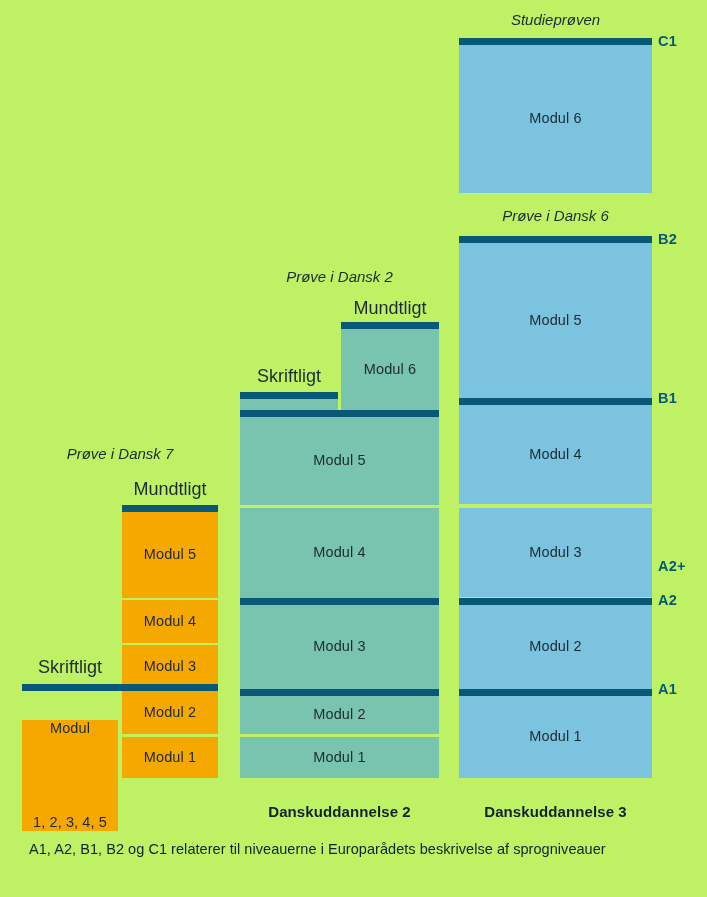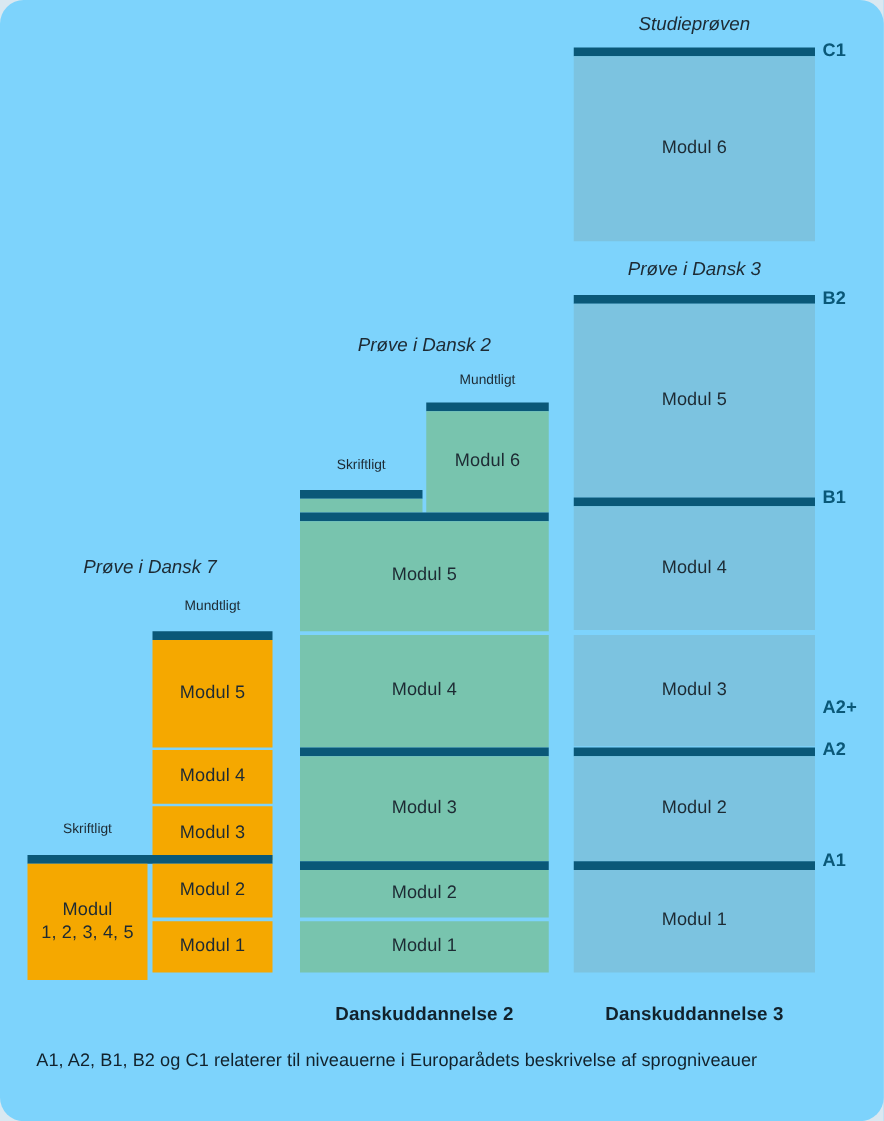--- a/index.html
+++ b/index.html
@@ -10,22 +10,21 @@
     width: 707px;
     height: 897px;
     background: #d9e8f1;
     font-family: "Liberation Sans", sans-serif;
     overflow: hidden;
   }
   #diagram {
     position: relative;
     width: 707px;
     height: 897px;
-    background: #7dd3fc;
-    border-radius: 19px;
+    background: #bef264;
   }
 
   
   .block {
     position: absolute;
     box-sizing: border-box;
     display: flex;
     align-items: center;
     justify-content: center;
     text-align: center;
@@ -57,21 +56,21 @@
     position: absolute;
     font-style: italic;
     font-size: 15px;
     color: #1d2a33;
     white-space: nowrap;
     text-align: center;
   }
 
   .modelabel {
     position: absolute;
-    font-size: 11px;
+    font-size: 18px;
     color: #1d2a33;
     white-space: nowrap;
     text-align: center;
   }
 
   .coltitle {
     position: absolute;
     font-weight: bold;
     font-size: 15px;
     color: #12222c;
@@ -94,21 +93,21 @@
 <body>
 
 <div id="diagram">
 
   <div class="examlabel" style="left:459px; top:11px; width:193px;">Studieprøven</div>
 
   <div class="exambar" style="left:459px; top:38px; width:193px;"></div>
 
   <div class="block c3" style="left:459px; top:45px; width:193px; height:148px;">Modul 6</div>
 
-  <div class="examlabel" style="left:459px; top:207px; width:193px;">Prøve i Dansk 3</div>
+  <div class="examlabel" style="left:459px; top:207px; width:193px;">Prøve i Dansk 6</div>
 
   <div class="exambar" style="left:459px; top:236px; width:193px;"></div>
 
   <div class="block c3" style="left:459px; top:243px; width:193px; height:155px;">Modul 5</div>
 
   <div class="exambar" style="left:459px; top:398px; width:193px;"></div>
 
   <div class="block c3" style="left:459px; top:405px; width:193px; height:99px;">Modul 4</div>
 
   <div class="block c3" style="left:459px; top:508px; width:193px; height:89px;">Modul 3</div>
@@ -160,21 +159,21 @@
   <div class="block c1" style="left:122px; top:512px; width:96px; height:86px;">Modul 5</div>
 
   <div class="block c1" style="left:122px; top:600px; width:96px; height:43px;">Modul 4</div>
 
   <div class="block c1" style="left:122px; top:645px; width:96px; height:43px;">Modul 3</div>
 
   <div class="modelabel" style="left:22px; top:657px; width:96px;">Skriftligt</div>
 
   <div class="exambar" style="left:22px; top:684px; width:196px;"></div>
 
-  <div class="block c1 two-line" style="left:22px; top:691px; width:96px; height:93px;">
+  <div class="block c1 two-line" style="left:22px; top:720px; width:96px; height:111px;justify-content:space-between;">
     <span>Modul</span>
     <span>1, 2, 3, 4, 5</span>
   </div>
 
   <div class="block c1" style="left:122px; top:691px; width:96px; height:43px;">Modul 2</div>
 
   <div class="block c1" style="left:122px; top:737px; width:96px; height:41px;">Modul 1</div>
 
   <div class="lvl" style="left:658px; top:33px;">C1</div>
   <div class="lvl" style="left:658px; top:231px;">B2</div>

